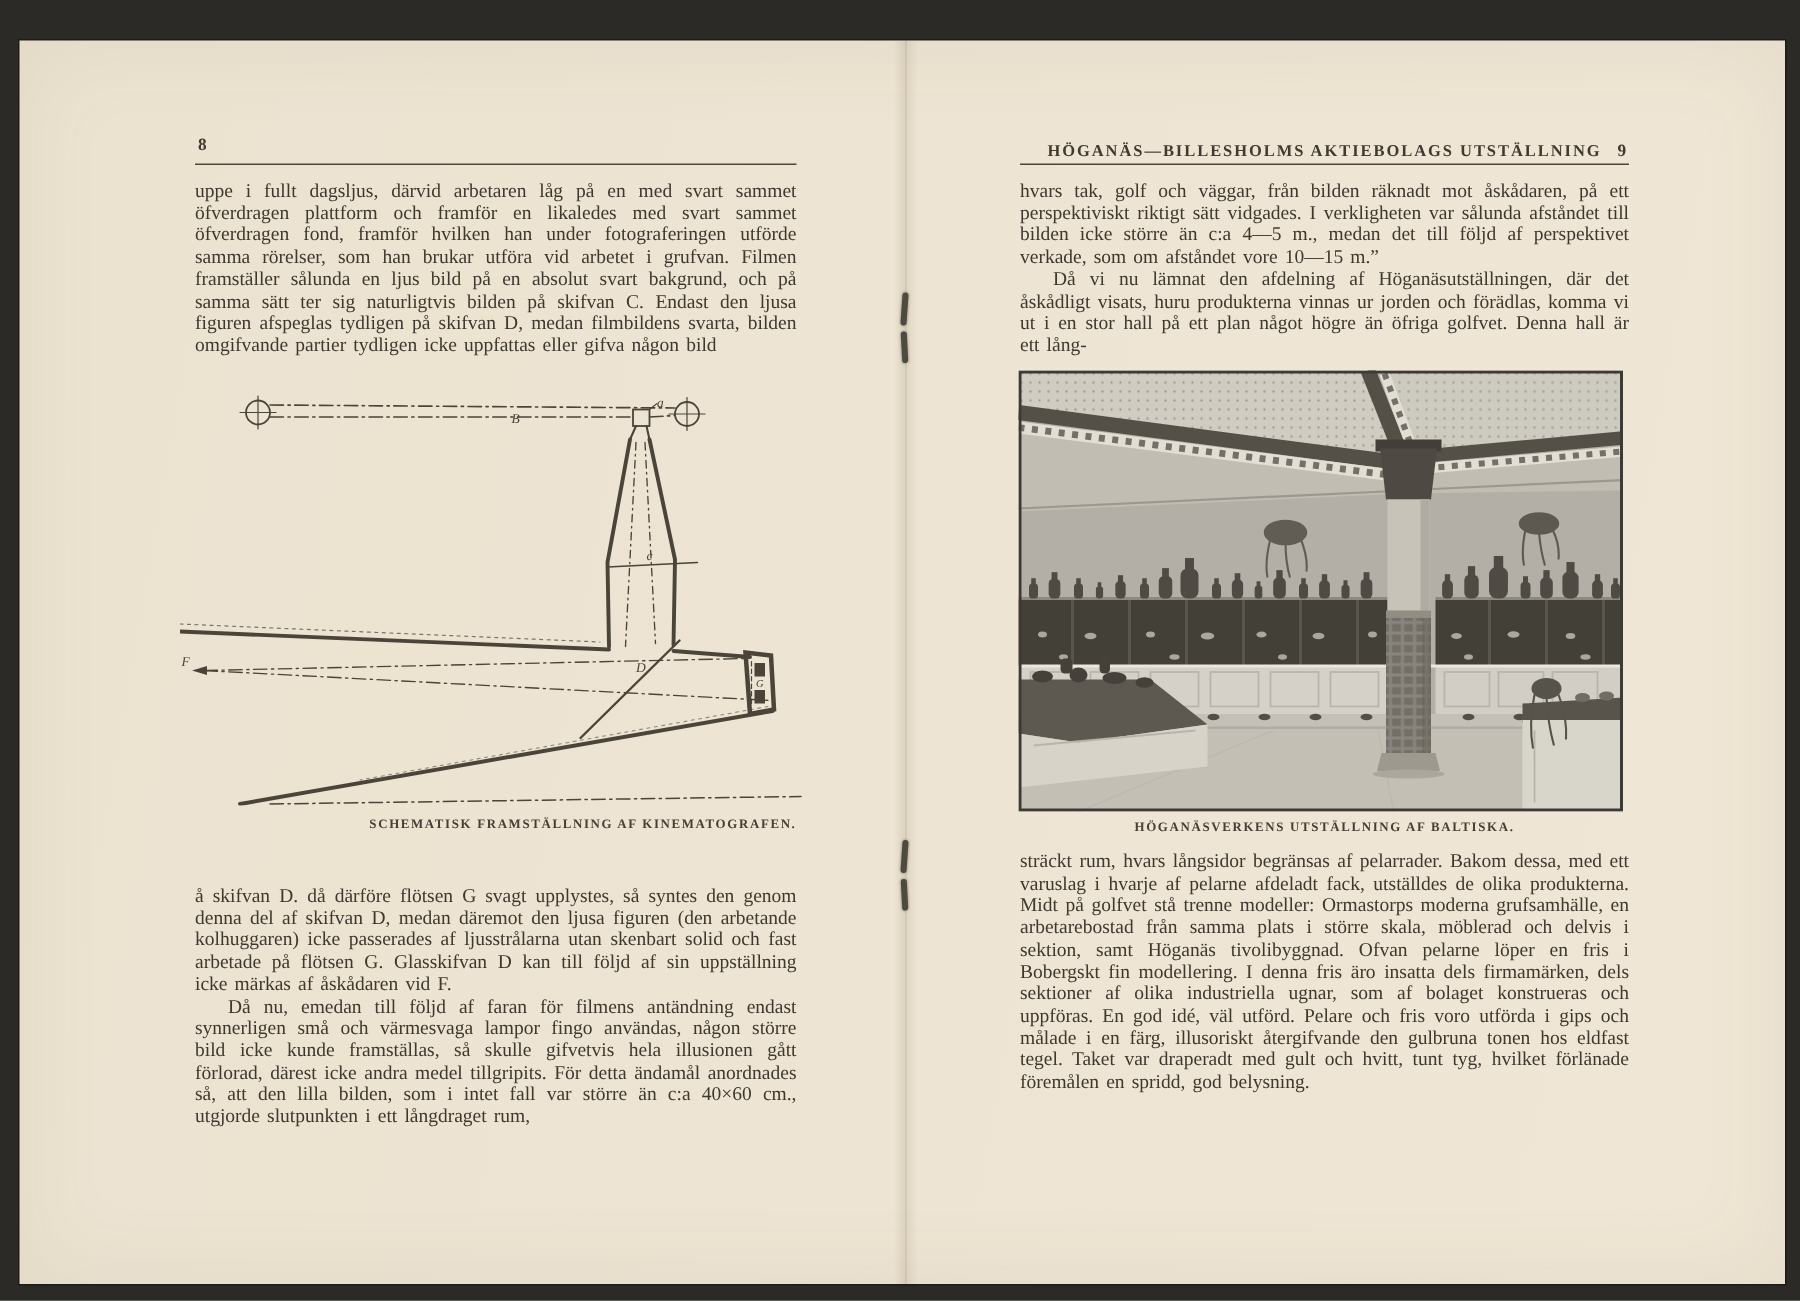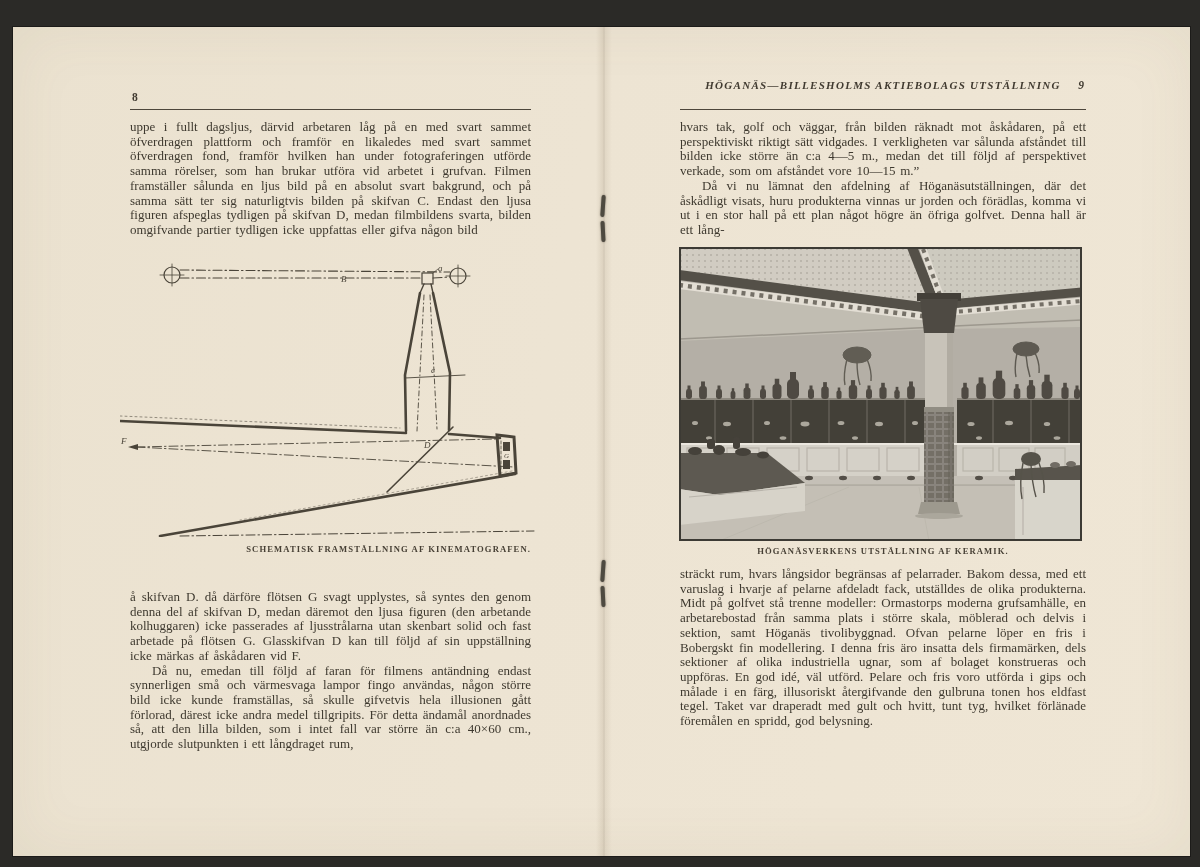--- a/index.html
+++ b/index.html
@@ -134,21 +134,21 @@
       </svg>
     </div>
 
     <div class="caption" style="left:117px;top:517px;width:401px;text-align:right;">SCHEMATISK FRAMSTÄLLNING AF KINEMATOGRAFEN.</div>
 
     <div class="body-text" style="left:117px;top:563px;width:401px;">
       <p>å skifvan D.  då därföre flötsen G svagt upplystes, så syntes den genom denna del af skifvan D, medan däremot den ljusa figuren (den arbetande kolhuggaren) icke passerades af ljusstrålarna utan skenbart solid och fast arbetade på flötsen G.  Glasskifvan D kan till följd af sin uppställning icke märkas af åskådaren vid F.</p>
       <p class="indent">Då nu, emedan till följd af faran för filmens antändning endast synnerligen små och värmesvaga lampor fingo användas, någon större bild icke kunde framställas, så skulle gifvetvis hela illusionen gått förlorad, därest icke andra medel tillgripits.  För detta ändamål anordnades så, att den lilla bilden, som i intet fall var större än c:a 40×60 cm., utgjorde slutpunkten i ett långdraget rum,</p>
     </div>
 
-    <div class="hdr" style="left:667px;top:52px;width:406px;font-style:italic;">
+    <div class="hdr" style="left:667px;top:68px;width:406px;">
       <span class="title">HÖGANÄS—BILLESHOLMS AKTIEBOLAGS UTSTÄLLNING</span>
       <span class="pnum" style="right:2px;">9</span>
     </div>
     <div class="rule" style="left:667px;top:82px;width:406px;"></div>
 
     <div class="body-text" style="left:667px;top:93px;width:406px;">
       <p>hvars tak, golf och väggar, från bilden räknadt mot åskådaren, på ett perspektiviskt riktigt sätt vidgades.  I verkligheten var sålunda afståndet till bilden icke större än c:a 4—5 m., medan det till följd af perspektivet verkade, som om afståndet vore 10—15 m.”</p>
       <p class="indent">Då vi nu lämnat den afdelning af Höganäsutställningen, där det åskådligt visats, huru produkterna vinnas ur jorden och förädlas, komma vi ut i en stor hall på ett plan något högre än öfriga golfvet.  Denna hall är ett lång-</p>
     </div>
 
@@ -339,20 +339,20 @@
           <rect x="269" y="165" width="6" height="90" fill="#5f5b53" opacity=".5"></rect>
           <polygon points="242,255 278,255 281,267 239,267" fill="#9b978d"></polygon>
           <ellipse cx="260" cy="269" rx="24" ry="3" fill="#aaa69c"></ellipse>
         </g>
 
         <rect x="0" y="0" width="403" height="294" fill="#b9b3a6" opacity=".08"></rect>
         <rect x="1" y="1" width="401" height="292" fill="none" stroke="#3c3a34" stroke-width="2"></rect>
       </svg>
     </div>
 
-    <div class="caption" style="left:667px;top:519px;width:406px;">HÖGANÄSVERKENS UTSTÄLLNING AF KERAMIK.</div>
+    <div class="caption" style="left:667px;top:519px;width:406px;">HÖGANÄSVERKENS UTSTÄLLNING AF BALTISKA.</div>
 
     <div class="body-text" style="left:667px;top:540px;width:406px;">
       <p>sträckt rum, hvars långsidor begränsas af pelarrader.  Bakom dessa, med ett varuslag i hvarje af pelarne afdeladt fack, utställdes de olika produkterna.  Midt på golfvet stå trenne modeller: Ormastorps moderna grufsamhälle, en arbetarebostad från samma plats i större skala, möblerad och delvis i sektion, samt Höganäs tivolibyggnad.  Ofvan pelarne löper en fris i Bobergskt fin modellering.  I denna fris äro insatta dels firmamärken, dels sektioner af olika industriella ugnar, som af bolaget konstrueras och uppföras.  En god idé, väl utförd.  Pelare och fris voro utförda i gips och målade i en färg, illusoriskt återgifvande den gulbruna tonen hos eldfast tegel.  Taket var draperadt med gult och hvitt, tunt tyg, hvilket förlänade föremålen en spridd, god belysning.</p>
     </div>
 
   </div>
 </div>
 
 </body></html>

